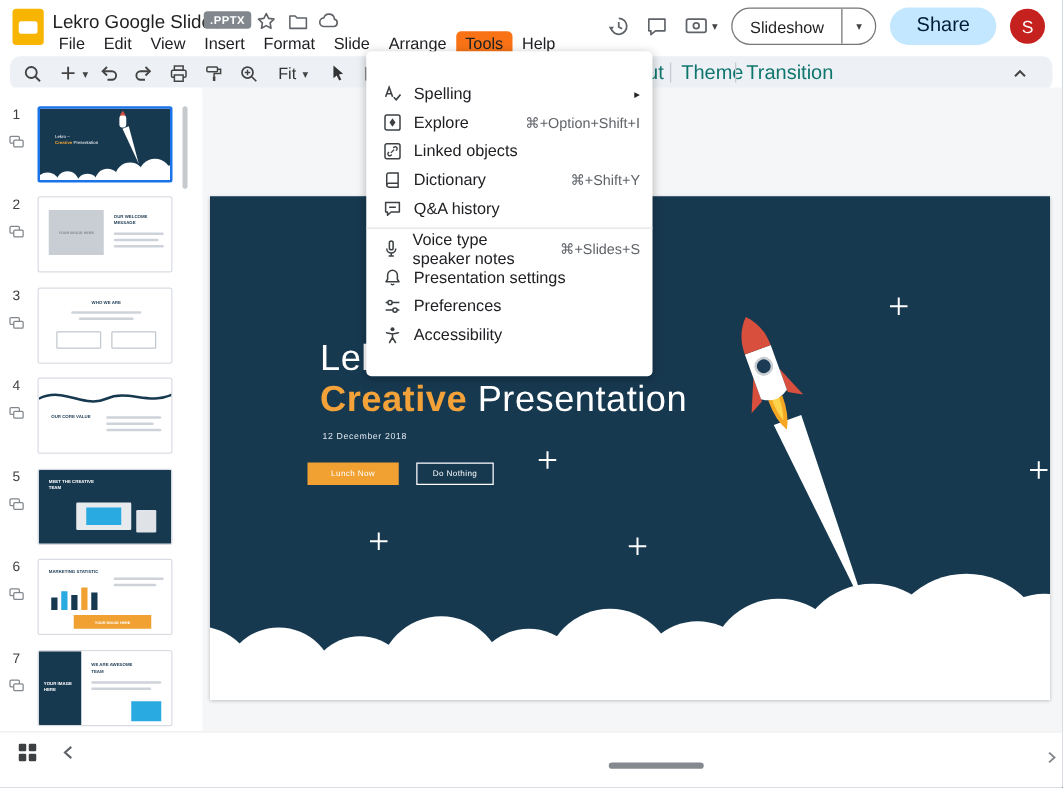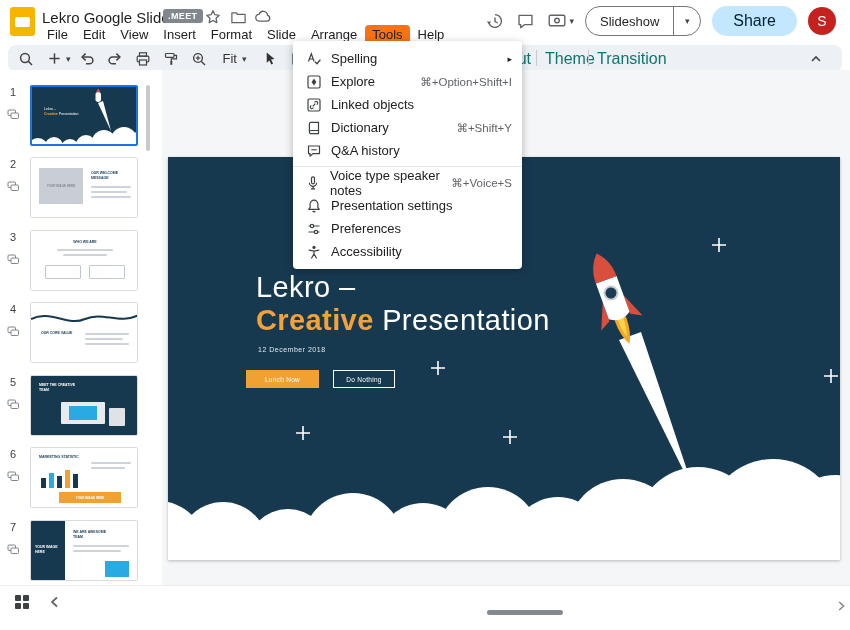--- a/index.html
+++ b/index.html
@@ -38,21 +38,21 @@
   .toolbar{left:8px;top:45px;width:834px;height:27px;background:#edf0f5;border-radius:8px;
            display:flex;align-items:center;padding:0 6px;gap:4px;}
   .ti{width:24px;height:22px;display:flex;align-items:center;justify-content:center;border-radius:4px;}
   .ti-group{display:flex;align-items:center;}
   .fit{display:flex;align-items:center;gap:5px;font-size:13px;color:#333;padding:0 8px;}
   .tb-abs{position:absolute;top:0;height:27px;display:flex;align-items:center;font-size:16px;color:#0f766e;}
   .vsep{position:absolute;top:5px;width:1px;height:16px;background:#c7cbd1;}
 
   
   .menu{left:293px;top:41px;width:229px;background:#fff;border-radius:4px;z-index:100;
-        box-shadow:0 2px 8px rgba(0,0,0,.28);padding:6px 0;}
+        box-shadow:0 2px 8px rgba(0,0,0,.28);padding:22px 0;}
   .mi{height:23px;display:flex;align-items:center;padding:0 10px 0 12px;font-size:13px;gap:9px;color:#202124;}
   .mi-ic{width:17px;display:flex;justify-content:center;align-items:center;}
   .mi-right{margin-left:auto;color:#5f6368;font-size:11.5px;white-space:nowrap;}
   .mi-sub{margin-left:auto;font-size:9px;color:#202124;}
   .msep{height:1px;background:#e4e4e4;margin:4px 0;}
 
   
   .filmstrip{left:0;top:70px;width:162px;height:515px;background:#fff;overflow:hidden;}
   .fs-row{position:absolute;left:0;width:156px;height:66px;}
   .fs-num{position:absolute;left:10px;top:1px;font-size:11px;color:#3c4043;}
@@ -97,21 +97,21 @@
 </style>
 </head>
 <body>
 
 <div class="app">
 
   <div class="abs logo">
       <span class="inner"></span>
     </div>
   <div class="abs doc-title">Lekro Google Slides</div>
-  <div class="abs badge">.MEET</div>
+  <div class="abs badge">.PPTX</div>
 
   <span class="abs hico star-p">
     <svg width="16" height="16" viewBox="0 0 16 16">
         <path d="M8 1.8 l1.9 3.9 4.3 .6 -3.1 3 .7 4.3 L8 11.5 4.2 13.6 l.7-4.3 -3.1-3 4.3-.6 Z" fill="none" stroke="#5f6368" stroke-width="1.3" stroke-linejoin="round"></path>
       </svg>
   </span>
   <span class="abs hico folder-p">
     <svg width="17" height="17" viewBox="0 0 18 18">
         <path d="M2 4 h4.5 l1.6 1.8 H16 v8.7 H2 Z" fill="none" stroke="#5f6368" stroke-width="1.3" stroke-linejoin="round"></path>
       </svg>
@@ -542,21 +542,21 @@
     <div class="msep"></div>
 
     <div class="mi">
       <span class="mi-ic">
         <svg width="16" height="16" viewBox="0 0 16 16">
             <rect x="6.5" y="1.8" width="3" height="7" rx="1.5" fill="none" stroke="#3c4043" stroke-width="1.2"></rect>
             <path d="M4.4 7.8 a3.6 3.6 0 0 0 7.2 0 M8 11.4 V13.8 M5.9 13.8 h4.2" fill="none" stroke="#3c4043" stroke-width="1.2"></path>
           </svg>
       </span>
       <span>Voice type speaker notes</span>
-      <span class="mi-right">⌘+Voice+S</span>
+      <span class="mi-right">⌘+Slides+S</span>
     </div>
     <div class="mi">
       <span class="mi-ic">
         <svg width="16" height="16" viewBox="0 0 16 16">
             <path d="M8 2.2 a3.9 3.9 0 0 1 3.9 3.9 v3.3 l1.3 2 H2.8 l1.3-2 V6.1 A3.9 3.9 0 0 1 8 2.2 Z" fill="none" stroke="#3c4043" stroke-width="1.2" stroke-linejoin="round"></path>
             <path d="M6.8 13 a1.3 1.3 0 0 0 2.4 0" fill="none" stroke="#3c4043" stroke-width="1.2"></path>
           </svg>
       </span>
       <span>Presentation settings</span>
     </div>

